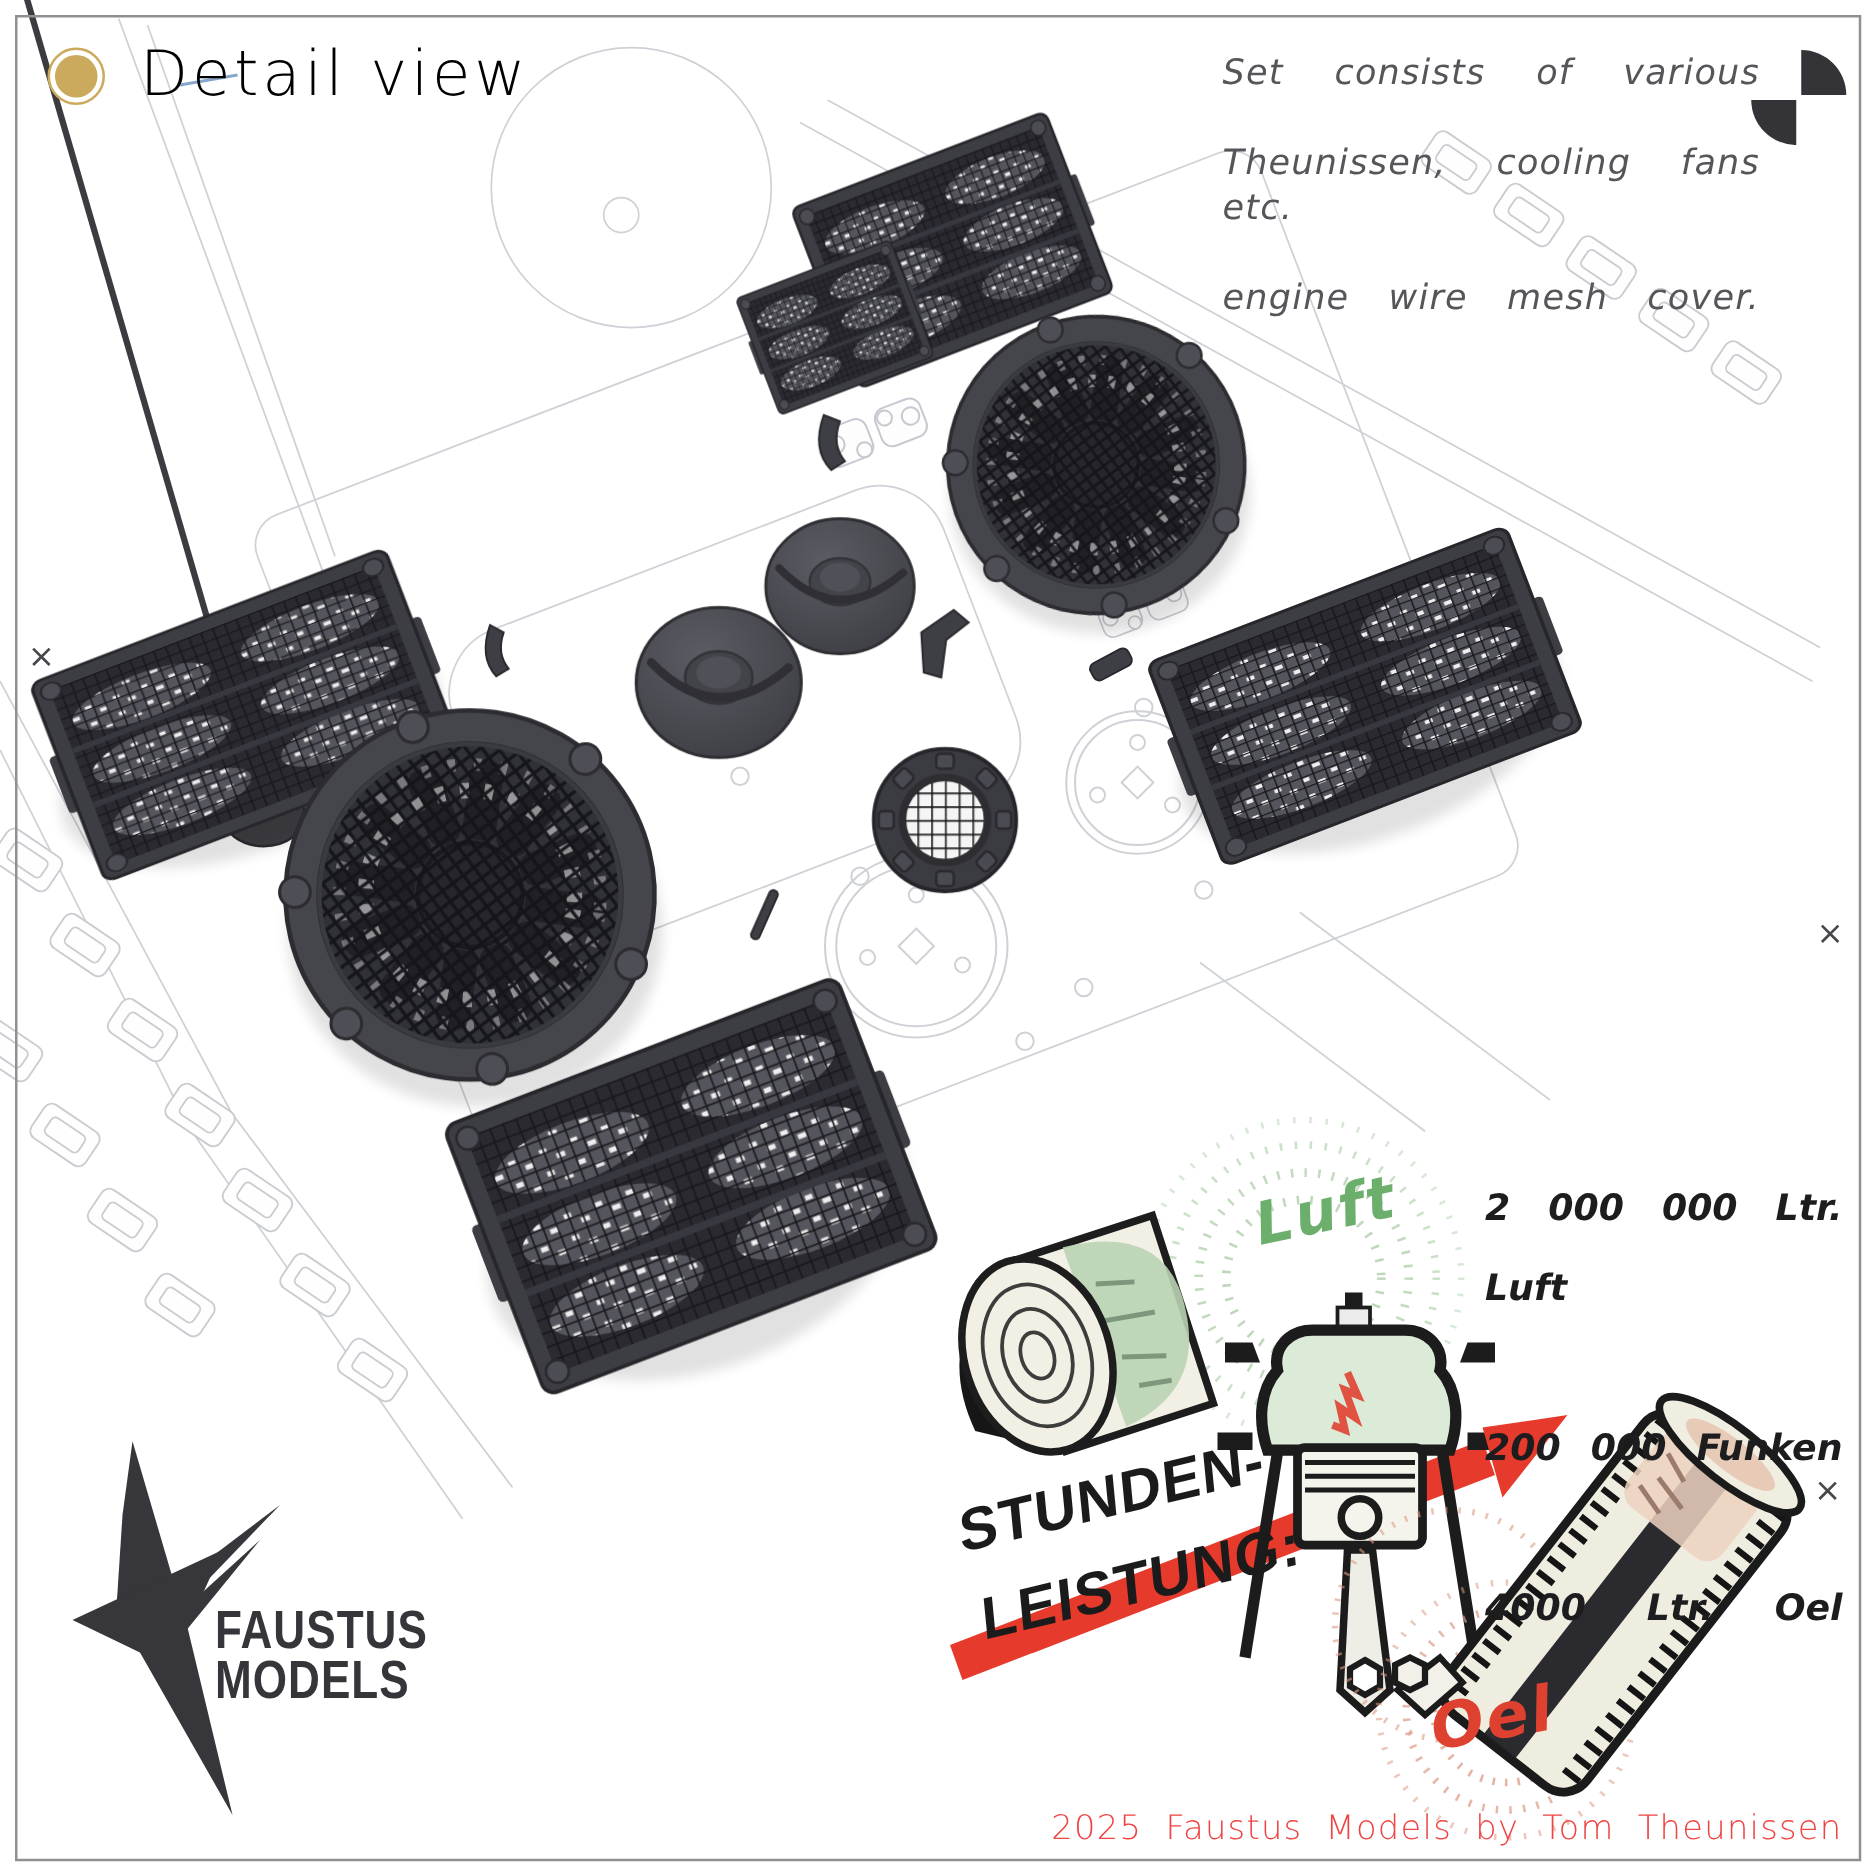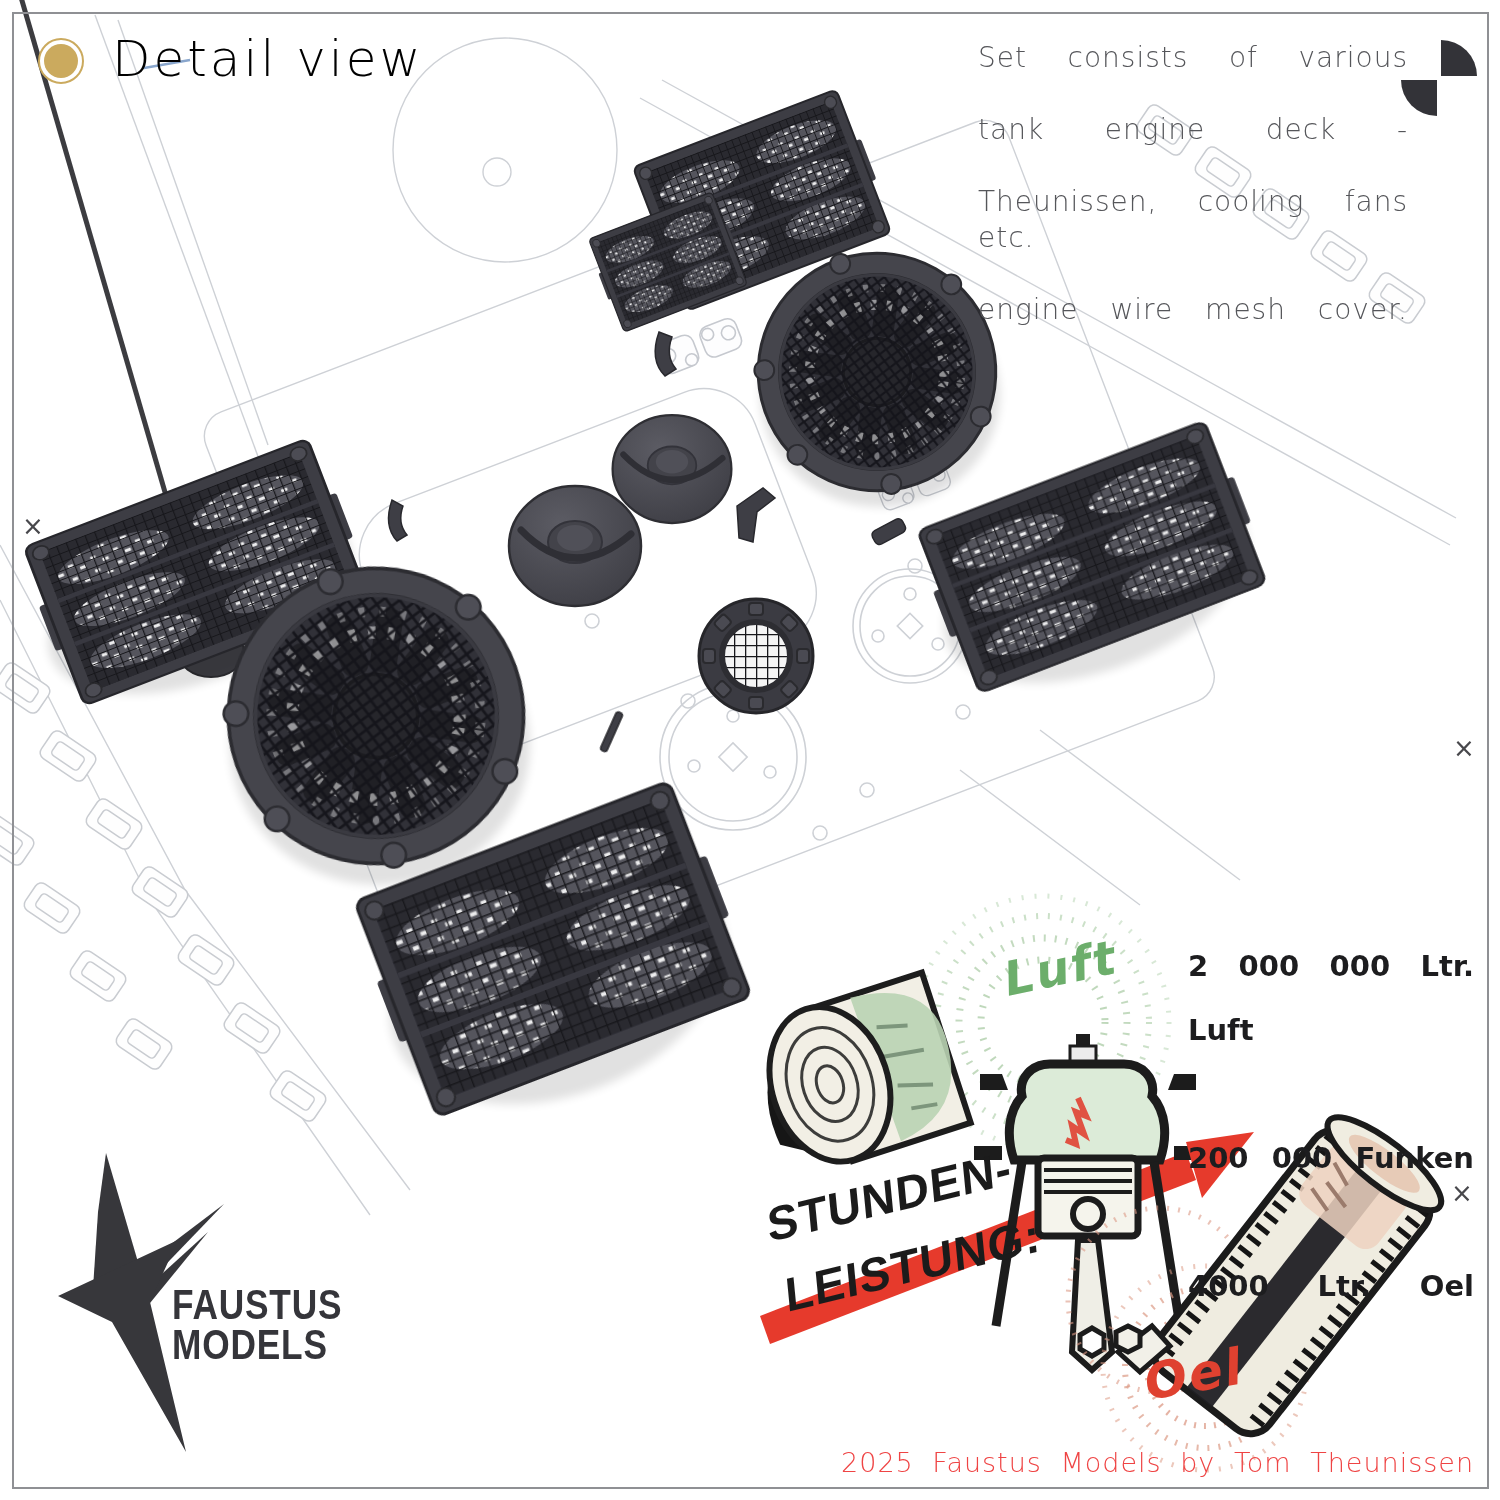--- a/index.html
+++ b/index.html
@@ -12,21 +12,21 @@
   
   .title-dot{position:absolute;left:38px;top:38px;width:46px;height:46px;border-radius:50%;
              border:2px solid #cbaa5e;background:#fff;padding:4px;box-sizing:border-box;}
   .title-dot .inner{width:100%;height:100%;border-radius:50%;background:#cbaa5e;}
   .page-title{position:absolute;left:112px;top:30px;font-size:50px;font-weight:300;
               letter-spacing:3px;color:#000000;}
 
   
   .desc{position:absolute;left:978px;top:40px;width:430px;font-size:28px;font-weight:300;
         color:#55565a;letter-spacing:1px;line-height:36px;}
-  .jline{text-align:justify;}
+  .jline{text-align:justify;font-style:italic;}
   .jline::after{content:"";display:inline-block;width:100%;height:0;}
 
   
   .cross{position:absolute;font-size:26px;color:#48484c;transform:translate(-50%,-55%);}
 
   
   .stats{position:absolute;left:1188px;top:934px;width:286px;font-weight:bold;font-size:29px;
          color:#1d1d1f;line-height:64px;font-family:"DejaVu Sans",sans-serif;}
   .stats .ls2{letter-spacing:2px;}
   .headline{position:absolute;font-weight:bold;font-size:47px;color:#1b1b1b;
@@ -353,21 +353,20 @@
 
   <div class="frame"></div>
 
   <div class="title-dot">
     <div class="inner"></div>
   </div>
   <div class="page-title">Detail view</div>
 
   <div class="desc">
     <div class="jline">Set consists of various</div>
-    <div class="jline">tank engine deck -</div>
     <div class="jline">Theunissen, cooling fans etc.</div>
     <div class="jline">engine wire mesh cover.</div>
   </div>
 
   <span class="cross" style="left:33px;top:527px">×</span>
   <span class="cross" style="left:1464px;top:749px">×</span>
   <span class="cross" style="left:1462px;top:1194px">×</span>
 
   <div class="stats">
     <div class="jline">2 000 000 Ltr. Luft</div>

